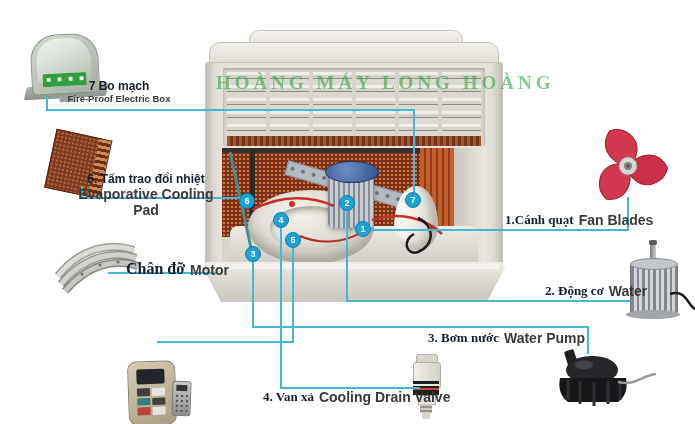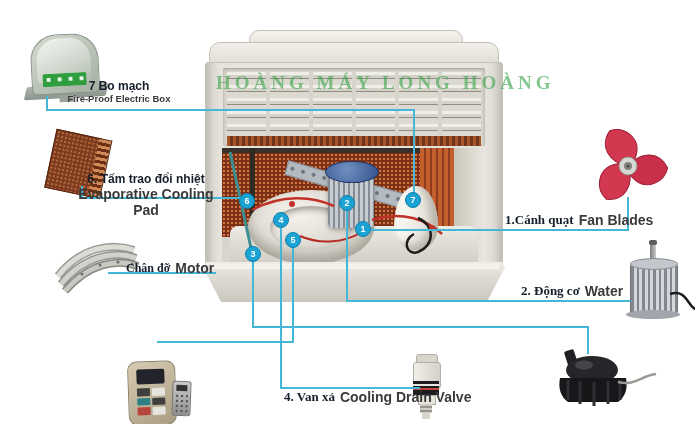--- a/index.html
+++ b/index.html
@@ -311,40 +311,44 @@
     </div>
   <div class="marker" style="left:413px;top:200px">
       <span>7</span>
     </div>
 
   <div class="lbl" style="left:505px;top:212px">
     <span class="vi">1.Cánh quạt</span>
     <span class="en">Fan Blades</span>
   </div>
 
-  <div class="lbl" style="left:521px;top:283px">
+  <div class="lbl" style="left:545px;top:283px">
     <span class="vi">2. Động cơ</span>
     <span class="en">Water</span>
   </div>
 
-
-  <div class="lbl" style="left:284px;top:389px">
+  <div class="lbl" style="left:428px;top:330px">
+    <span class="vi">3. Bơm nước</span>
+    <span class="en">Water Pump</span>
+  </div>
+
+  <div class="lbl" style="left:263px;top:389px">
     <span class="vi">4. Van xả</span>
     <span class="en">Cooling Drain Valve</span>
   </div>
 
 
   <div class="lbl-block" style="left:78px;top:172px;width:136px">
     <span class="vi">6. Tấm trao đổi nhiệt</span>
     <span class="en">Evaporative Cooling Pad</span>
   </div>
 
   <div class="lbl-block" style="left:60px;top:79px;width:118px">
     <span class="vi">7  Bo mạch</span>
     <span class="en" style="font-size:9.5px">Fire-Proof Electric Box</span>
   </div>
 
   <div class="lbl" style="left:126px;top:260px">
-    <span class="vi" style="font-size:12px">Chân đỡ</span>
+    <span class="vi" style="font-size:16px">Chân đỡ</span>
     <span class="en">Motor</span>
   </div>
 
 </div>
 
 </body></html>

